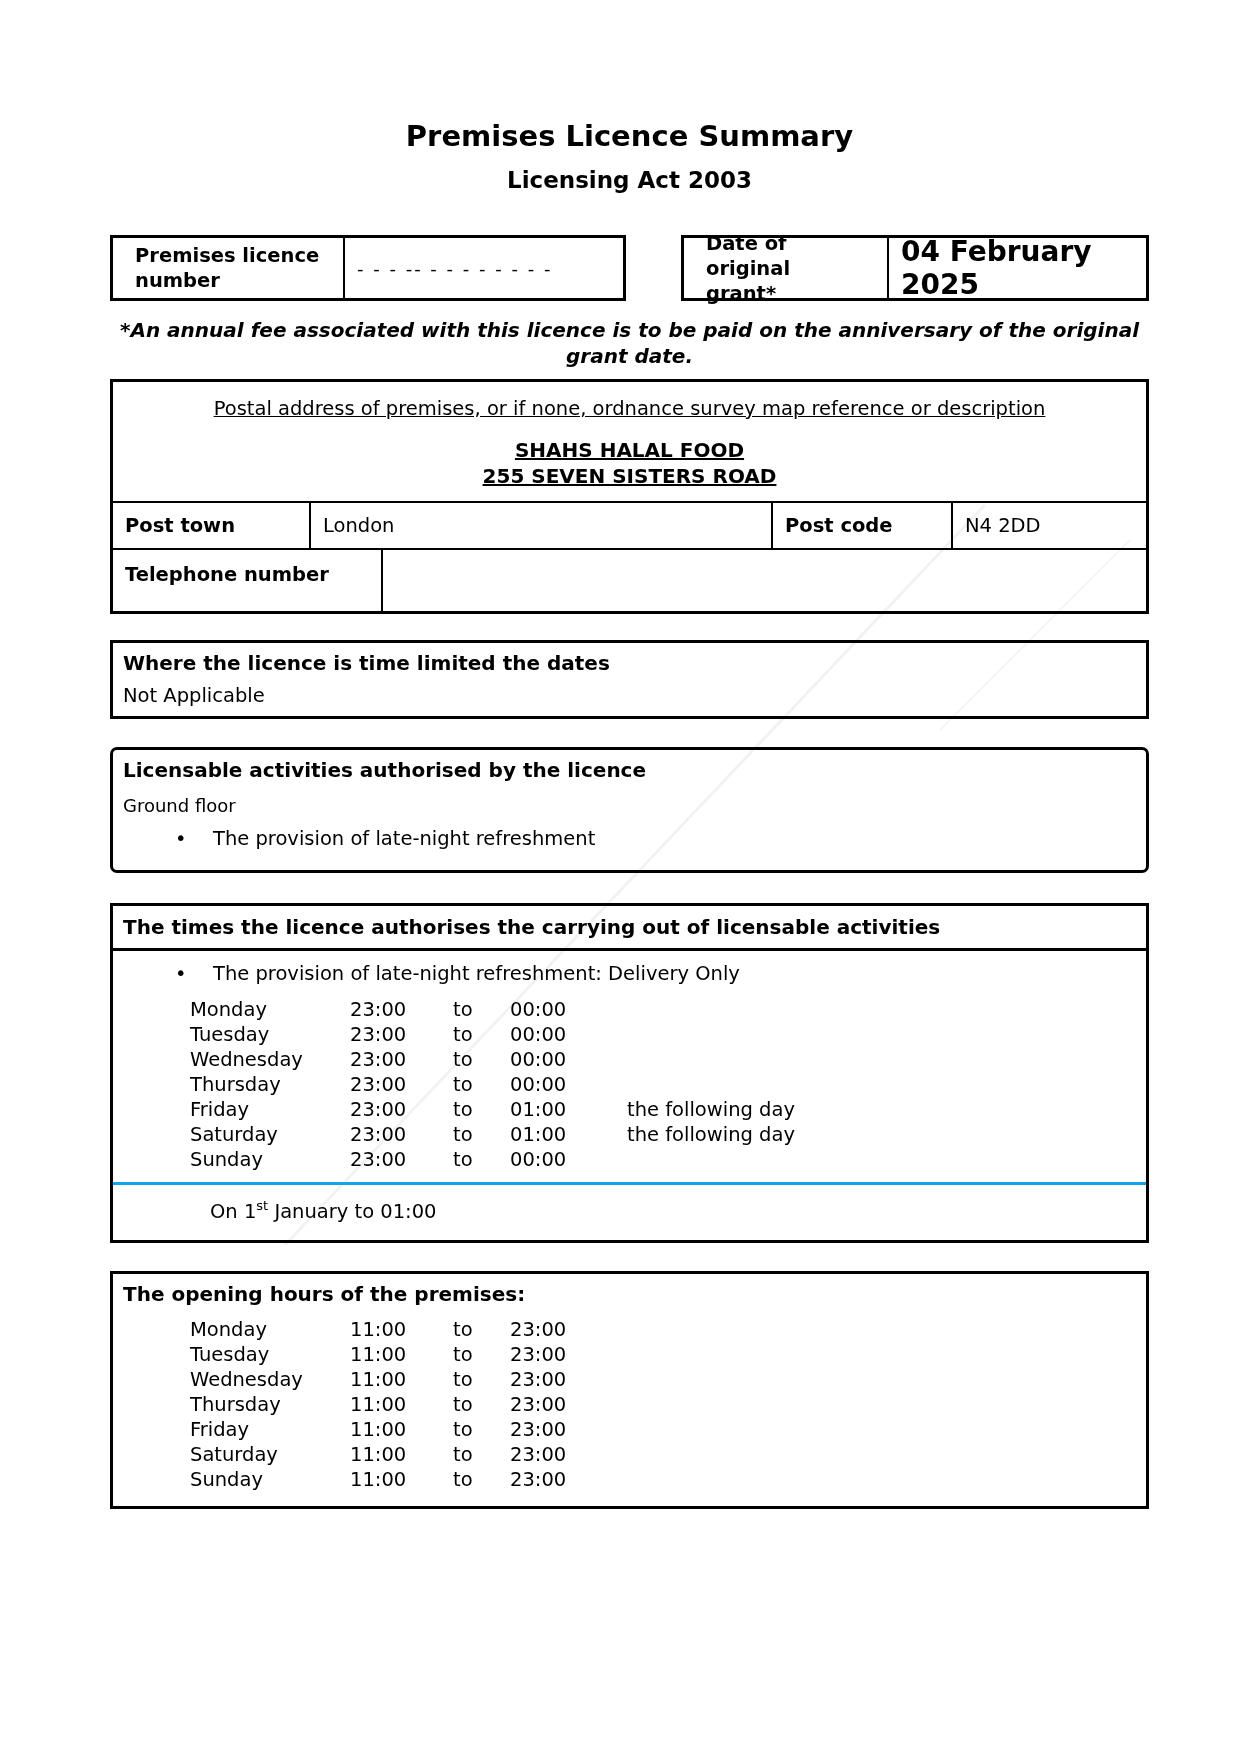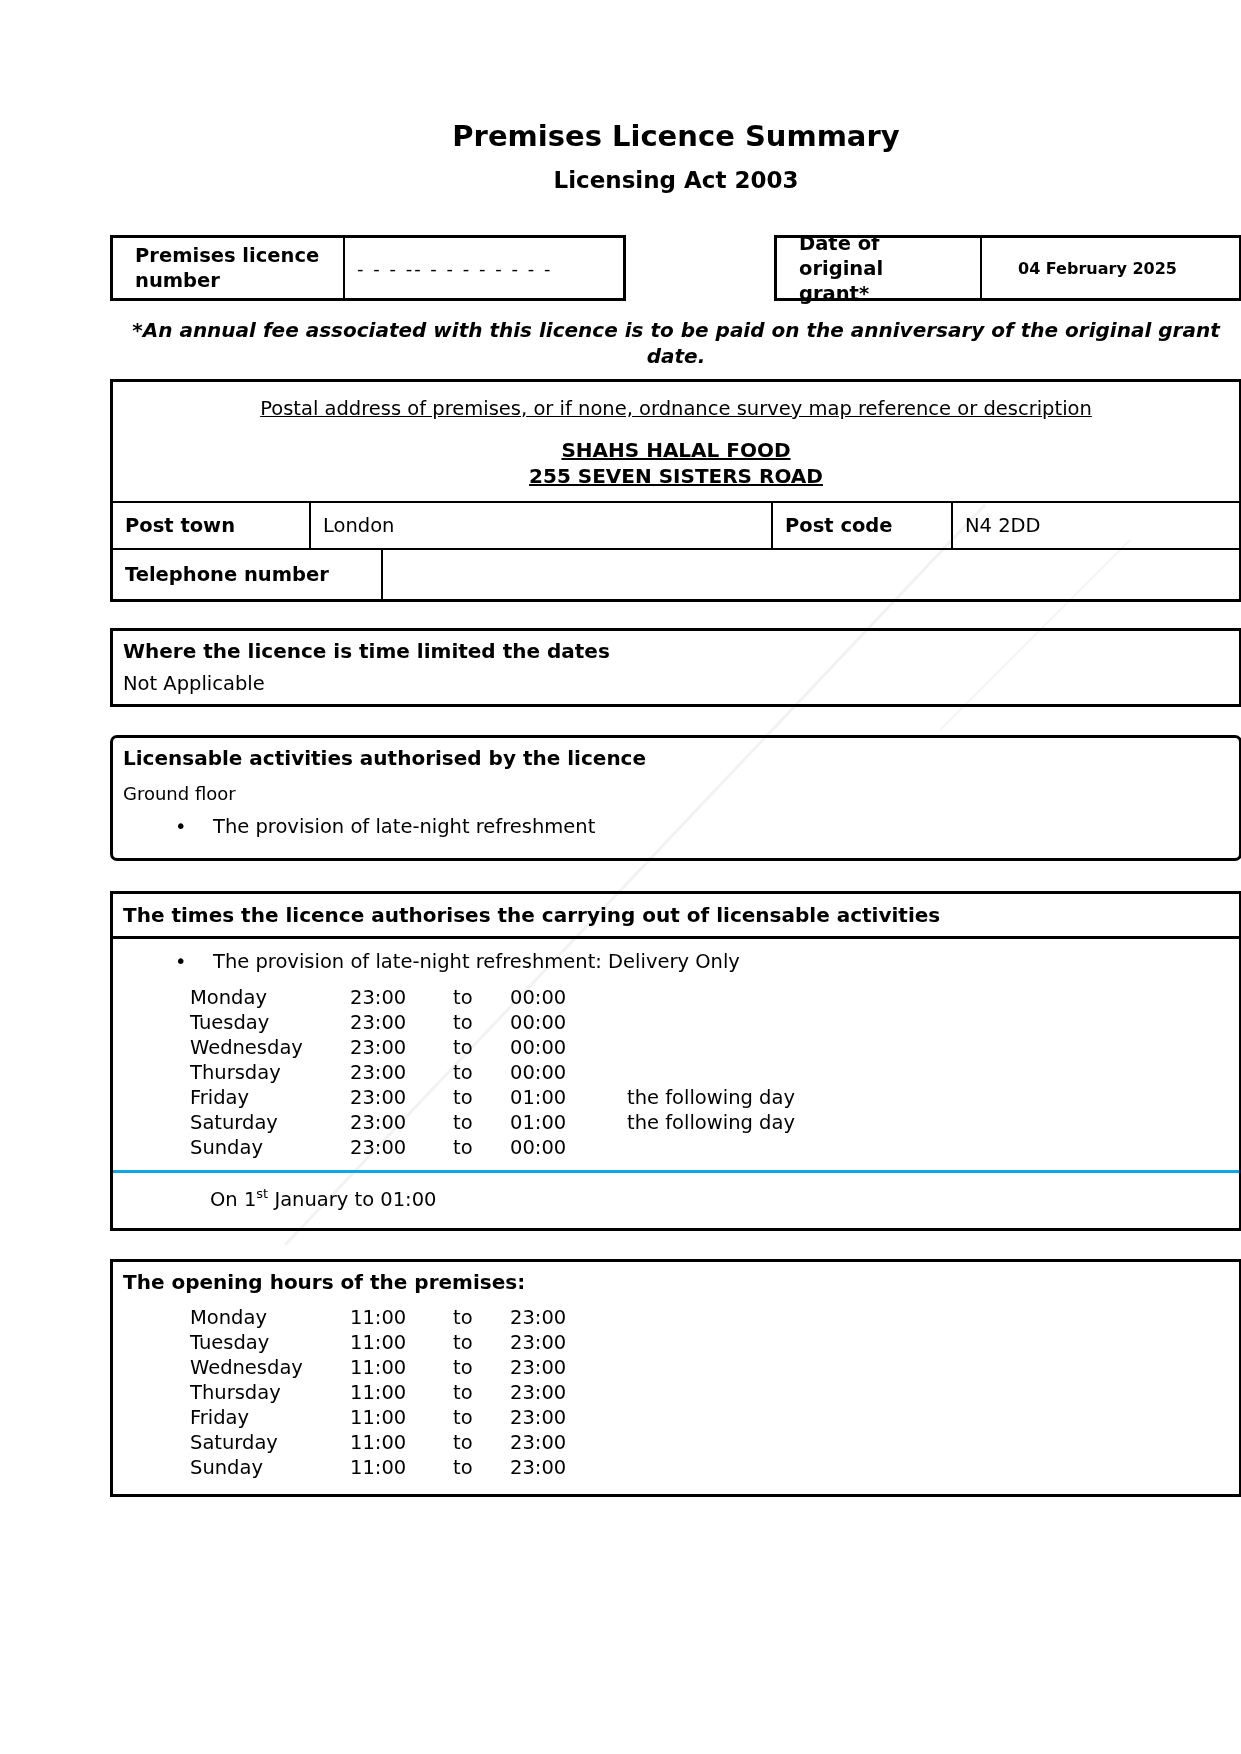--- a/index.html
+++ b/index.html
@@ -7,21 +7,21 @@
     width: 1241px; height: 1754px;
     background: #ffffff;
     color: #000000;
     font-family: "DejaVu Sans", "Liberation Sans", sans-serif;
     position: relative;
     overflow: hidden;
   }
   .content {
     position: absolute;
     left: 110px; top: 0;
-    width: 1132px;
+    width: 1039px;
   }
   .page-title {
     margin-top: 118px;
     text-align: center;
     font-size: 29px;
     font-weight: bold;
     line-height: 36px;
   }
   .page-subtitle {
     margin-top: 12px;
@@ -57,21 +57,21 @@
   .tt-box.left  .tt-label { width: 232px; }
   .tt-box.right .tt-label { width: 205px; }
   .tt-value {
     flex: 1;
     display: flex;
     align-items: center;
     padding: 0 12px;
     font-size: 19.5px;
   }
   .tt-value.redacted { letter-spacing: 2px; font-size: 18px; }
-  .tt-value.bold { font-weight: bold; font-size: 16px; margin-left: 24px; }
+  .tt-value.bold { font-weight: bold; font-size: 28px; }
   .fee-note {
     margin-top: 16px;
     text-align: center;
     font-weight: bold;
     font-style: italic;
     font-size: 20px;
     line-height: 26px;
   }
   .box {
     border: 3px solid #000;
@@ -101,21 +101,21 @@
     line-height: 25px;
     padding: 10px 12px;
     box-sizing: border-box;
   }
   .cell.label { font-weight: bold; }
   .cell.bordered { border-right: 2px solid #000; }
   .post-town-label { width: 198px; }
   .post-town-value { width: 462px; }
   .post-code-label { width: 180px; }
   .post-code-value { flex: 1; }
-  .tel-label { width: 270px; padding-top: 12px; padding-bottom: 12px; }
+  .tel-label { width: 270px; padding-top: 12px; padding-bottom: 24px; }
   .tel-value { flex: 1; }
   .section-box { margin-top: 26px; }
   .section-heading {
     font-weight: bold;
     font-size: 20px;
     line-height: 26px;
     padding: 7px 10px 0 10px;
   }
   .section-text {
     font-size: 19.5px;

